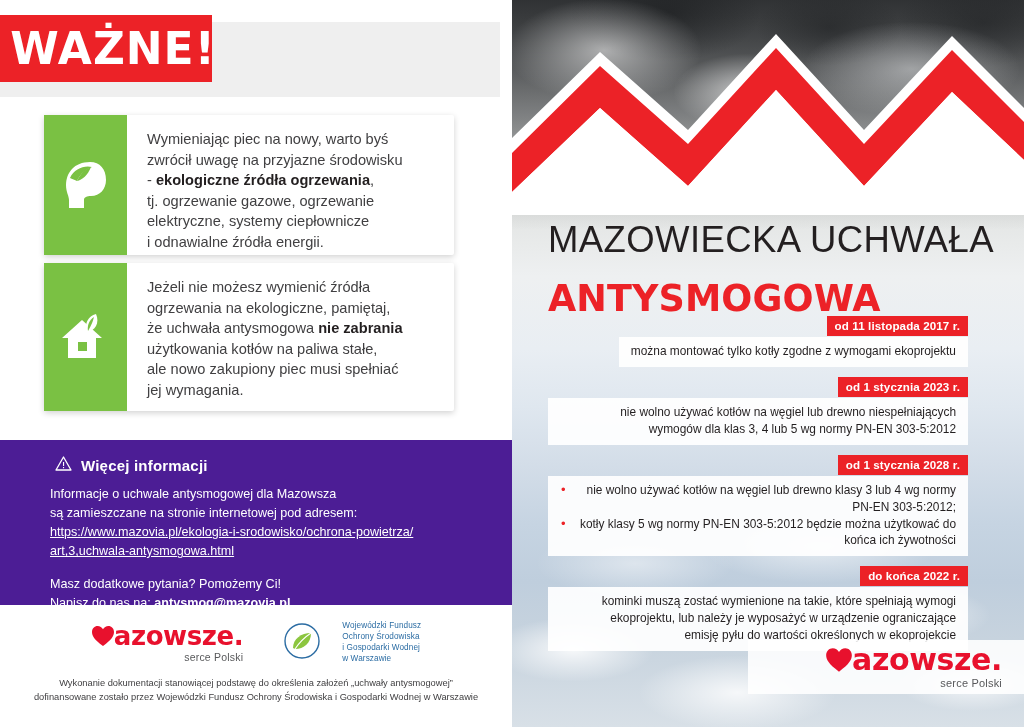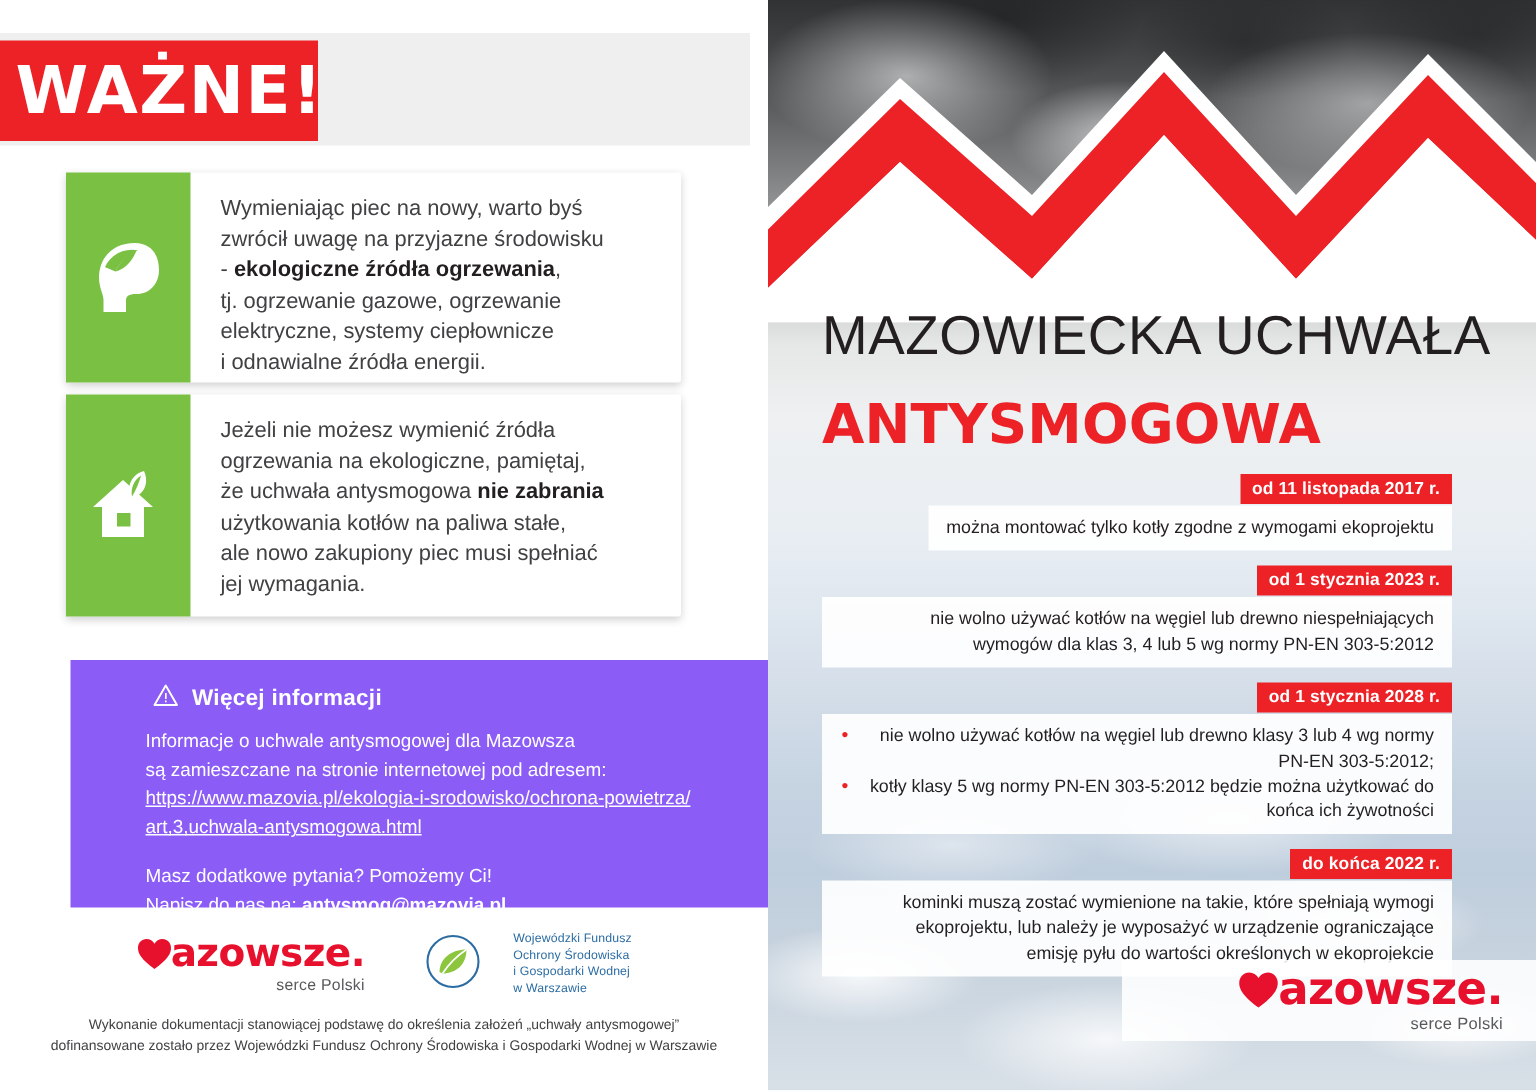--- a/index.html
+++ b/index.html
@@ -14,21 +14,21 @@
   
   .left-panel {
     position: absolute; left: 0; top: 0; width: 512px; height: 727px;
     background: #ffffff; overflow: hidden;
   }
   .grey-band {
     position: absolute; left: 0; top: 22px; width: 500px; height: 75px;
     background: #efefef;
   }
   .wazne-block {
-    position: absolute; left: 0; top: 27px; width: 212px; height: 67px;
+    position: absolute; left: 0; top: 15px; width: 212px; height: 67px;
     background: #ec2227;
     display: flex; align-items: center; justify-content: center;
   }
   .wazne-text {
     color:#fff; font-weight: 800; font-size: 44px; letter-spacing: 1px;
     font-family: "DejaVu Sans", sans-serif; line-height: 1;
     padding-left: 22px; padding-right: 8px;
   }
 
   
@@ -46,21 +46,21 @@
   }
   .card-body {
     flex: 1 1 auto; padding: 14px 16px 10px 20px;
     color: #414042; font-size: 14.6px; line-height: 1.41;
   }
   .card-body b { color:#231f20; font-weight: 700; }
 
   
   .info-band {
     position: absolute; left: 0; top: 440px; width: 552px; height: 165px;
-    background: #8b5cf6; color: #ffffff; margin-left: 47px;
+    background: #4c1d95; color: #ffffff;
   }
   .info-head {
     position: absolute; left: 55px; top: 16px;
     display: flex; align-items: center; gap: 9px;
     font-size: 15px; font-weight: 700; letter-spacing: .2px;
   }
   .info-body {
     position: absolute; left: 50px; top: 45px; width: 430px;
     font-size: 12.6px; line-height: 1.52;
   }
@@ -125,21 +125,21 @@
     background:
       radial-gradient(ellipse 130px 52px at 12% 82%, rgba(255,255,255,.85), rgba(255,255,255,0) 62%),
       radial-gradient(ellipse 160px 60px at 44% 92%, rgba(255,255,255,.8), rgba(255,255,255,0) 62%),
       radial-gradient(ellipse 140px 48px at 76% 74%, rgba(255,255,255,.7), rgba(255,255,255,0) 64%),
       radial-gradient(ellipse 180px 56px at 60% 58%, rgba(255,255,255,.55), rgba(255,255,255,0) 66%),
       radial-gradient(ellipse 120px 44px at 90% 90%, rgba(255,255,255,.75), rgba(255,255,255,0) 62%),
       radial-gradient(ellipse 150px 50px at 24% 62%, rgba(255,255,255,.45), rgba(255,255,255,0) 66%);
   }
   .chevron-svg { position: absolute; left: 0; top: 0; width: 512px; height: 215px; }
 
-  .title-wrap { position: absolute; left: 36px; top: 204px; width: 470px; }
+  .title-wrap { position: absolute; left: 36px; top: 220px; width: 470px; }
   .title-1 {
     color: #231f20; font-size: 36.5px; font-weight: 400;
     letter-spacing: .4px; line-height: 1.08;
     font-family: "Liberation Sans", sans-serif;
   }
   .title-2 {
     color: #ec2227; font-size: 36.5px; font-weight: 800;
     letter-spacing: .1px; line-height: 1.12; margin-top: 20px;
     font-family: "DejaVu Sans", sans-serif;
   }

